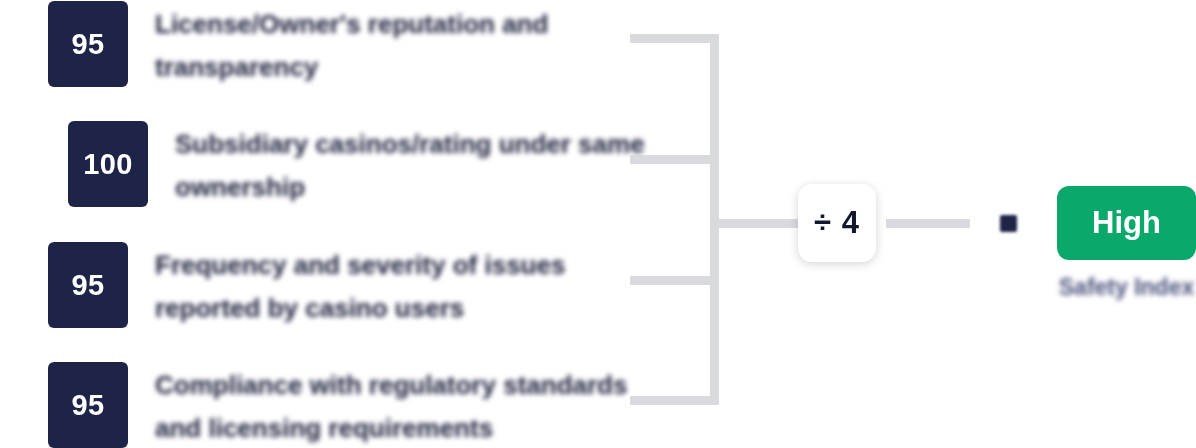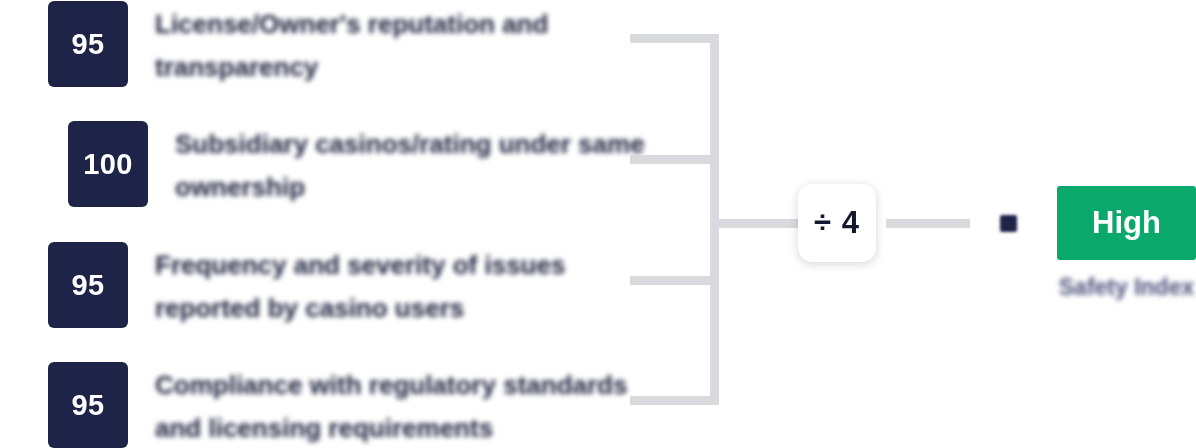--- a/index.html
+++ b/index.html
@@ -148,21 +148,21 @@
     position: absolute;
     left: 1057px;
     top: 186px;
     width: 139px;
     text-align: center;
   }
   .result-badge {
     width: 139px;
     height: 74px;
     background: #0aa86a;
-    border-radius: 3px;
+    border-radius: 12px;
     color: #ffffff;
     display: flex;
     align-items: center;
     justify-content: center;
     font-size: 31px;
     font-weight: 700;
   }
   .result-caption {
     margin-top: 12px;
     font-size: 23px;

